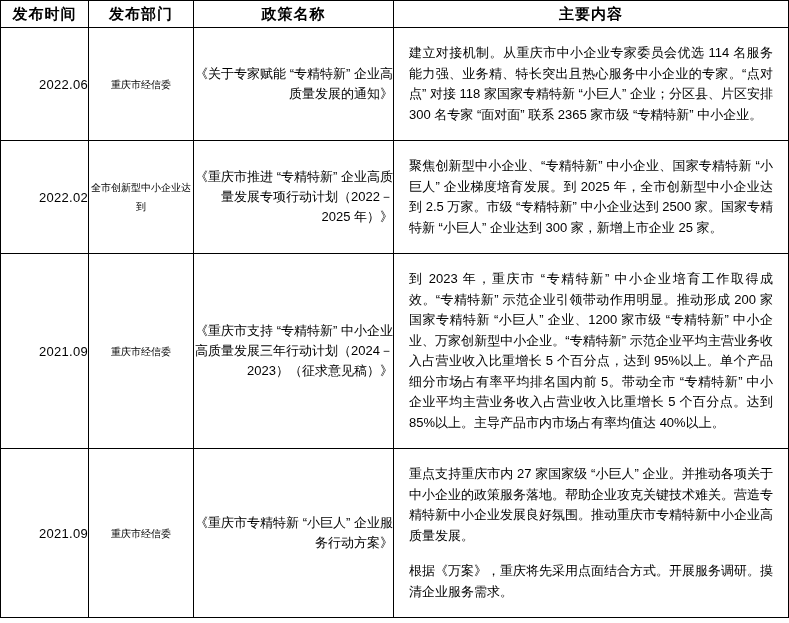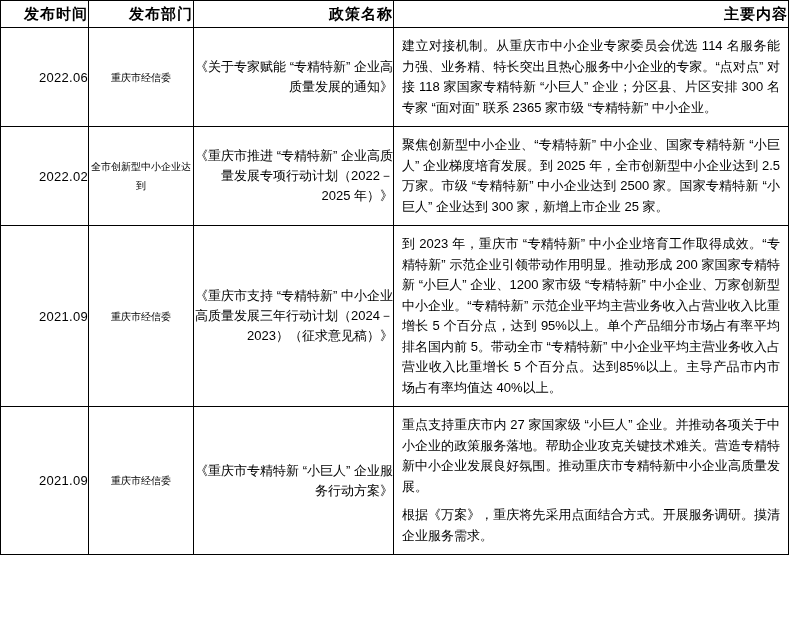--- a/index.html
+++ b/index.html
@@ -22,21 +22,21 @@
   #policy-table th,
   #policy-table td {
     border: 1px solid #000;
     padding: 0;
     vertical-align: middle;
   }
   #policy-table thead th {
     height: 26px;
     font-size: 15px;
     font-weight: bold;
-    text-align: right;
+    text-align: center;
     letter-spacing: 1px;
   }
   td.col-date {
     text-align: right;
     font-size: 13px;
     letter-spacing: 0.3px;
   }
   td.col-dept {
     text-align: center;
     font-size: 10px;
@@ -50,21 +50,21 @@
     padding: 5px 7px;
   }
   td.col-content {
     text-align: justify;
     text-justify: inter-ideograph;
     font-size: 13px;
     line-height: 20.5px;
     padding: 6px 8px 6px 8px;
   }
   td.col-content p {
-    margin: 8px;
+    margin: 15px;
   }
   .w-date { width: 88px; }
   .w-dept { width: 105px; }
   .w-title { width: 200px; }
   .w-content { width: auto; }
 </style>
 </head>
 <body>
 
 <table id="policy-table">

